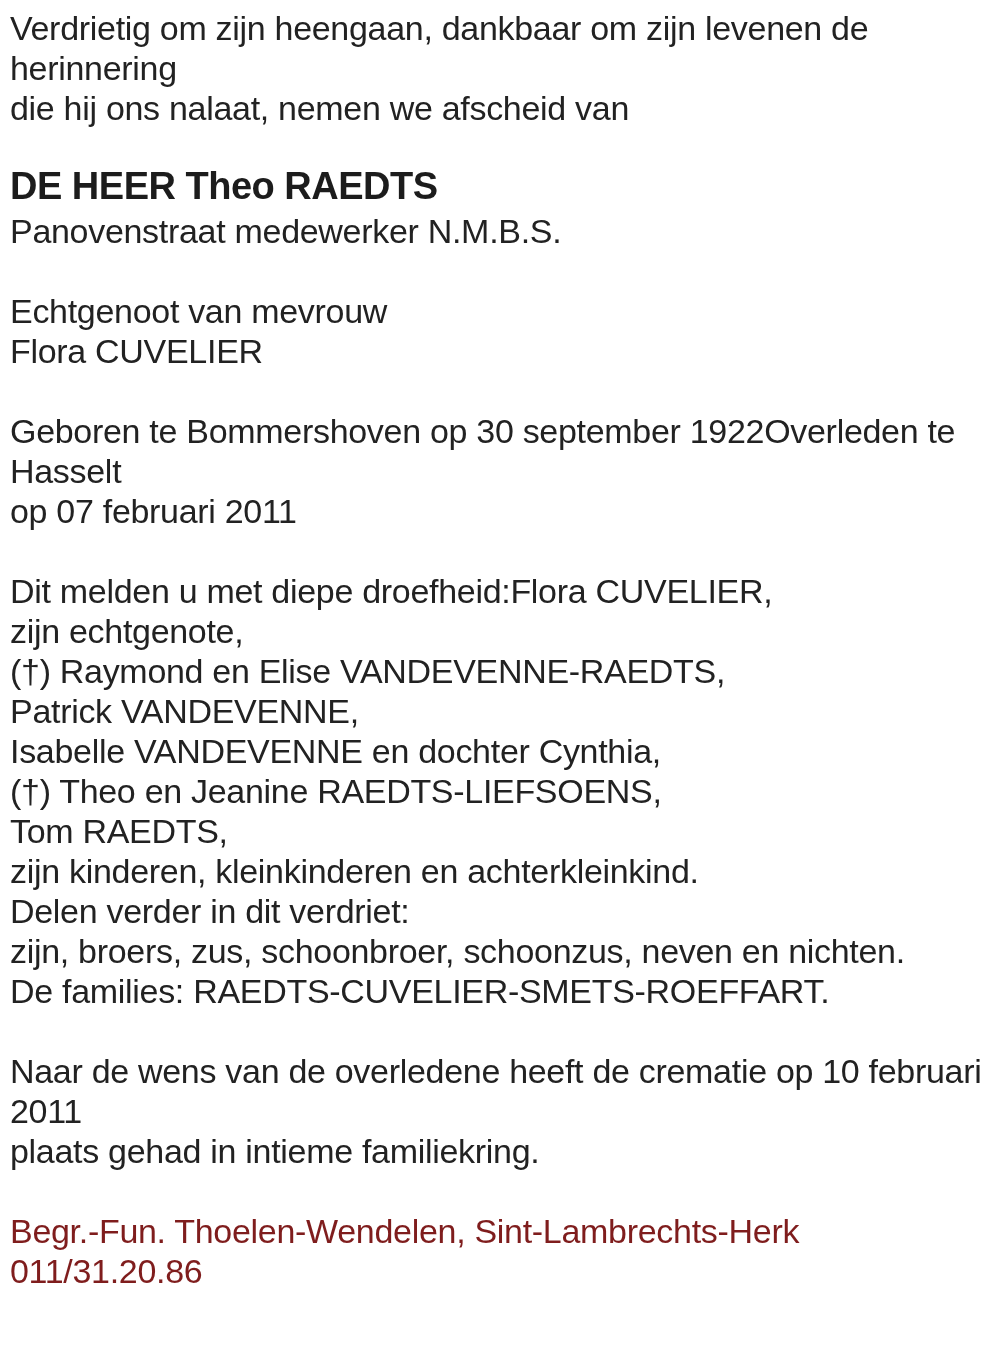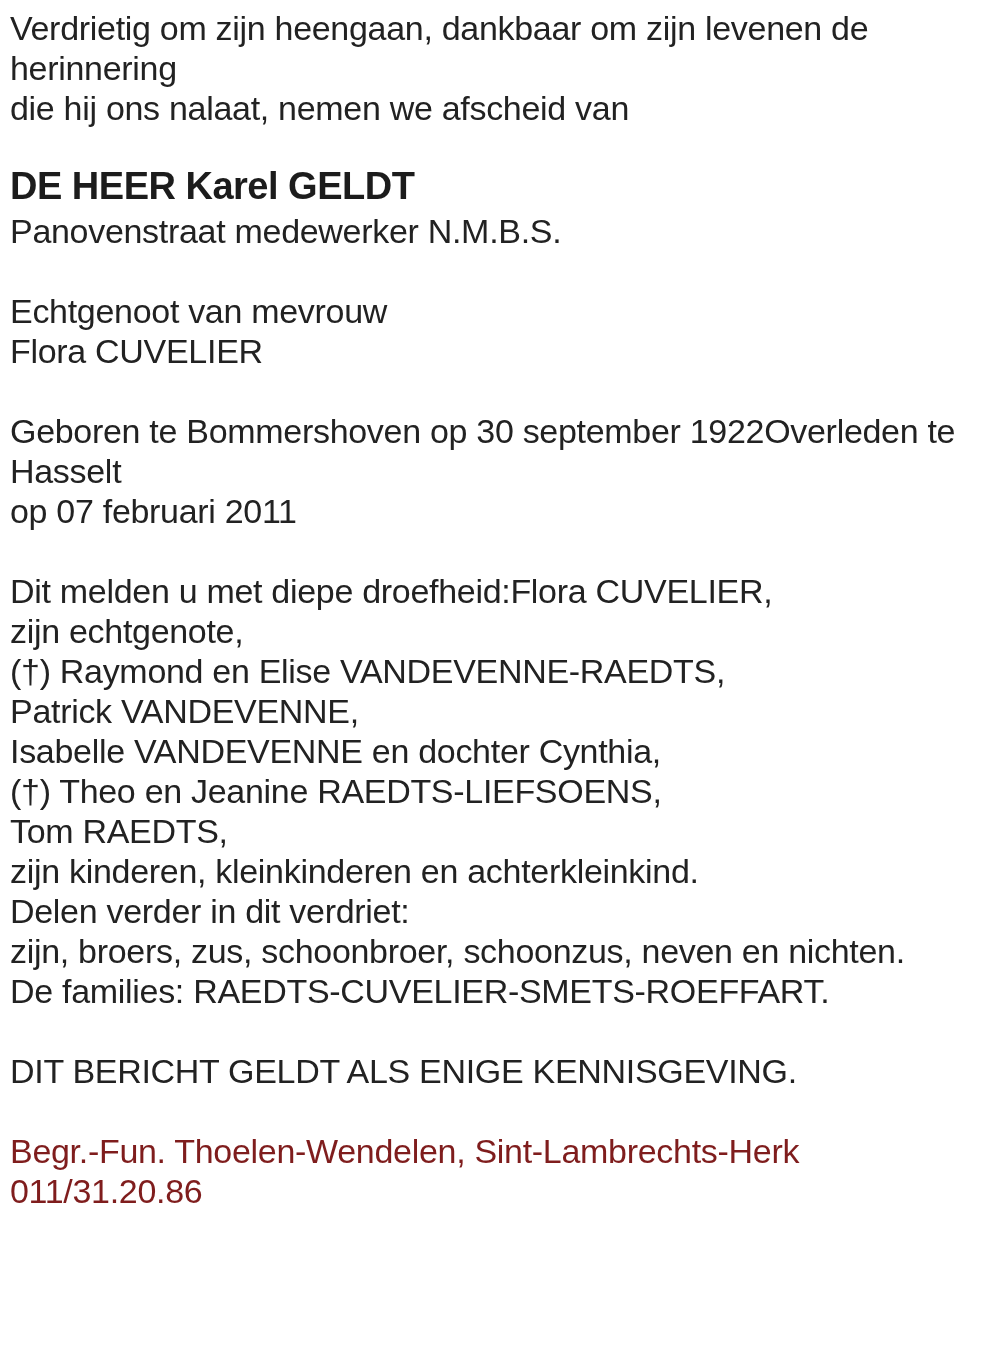--- a/index.html
+++ b/index.html
@@ -44,21 +44,21 @@
   }
 </style>
 </head>
 <body>
 
 <main class="notice">
 
   <p class="body-text first">Verdrietig om zijn heengaan, dankbaar om zijn levenen de herinnering
 die hij ons nalaat, nemen we afscheid van</p>
 
-  <h1 class="deceased-name">DE HEER Karel GELDT</h1>
+  <h1 class="deceased-name">DE HEER Theo RAEDTS</h1>
 
   <p class="body-text tight">Panovenstraat medewerker N.M.B.S.</p>
 
   <p class="body-text">Echtgenoot van mevrouw
 Flora CUVELIER</p>
 
   <p class="body-text">Geboren te Bommershoven op 30 september 1922Overleden te Hasselt
 op 07 februari 2011</p>
 
   <p class="body-text">Dit melden u met diepe droefheid:Flora CUVELIER,
@@ -66,19 +66,20 @@
 (†) Raymond en Elise VANDEVENNE-RAEDTS,
 Patrick VANDEVENNE,
 Isabelle VANDEVENNE en dochter Cynthia,
 (†) Theo en Jeanine RAEDTS-LIEFSOENS,
 Tom RAEDTS,
 zijn kinderen, kleinkinderen en achterkleinkind.
 Delen verder in dit verdriet:
 zijn, broers, zus, schoonbroer, schoonzus, neven en nichten.
 De families: RAEDTS-CUVELIER-SMETS-ROEFFART.</p>
 
+  <p class="body-text">Naar de wens van de overledene heeft de crematie op 10 februari 2011
+plaats gehad in intieme familiekring.</p>
 
 
-  <p class="body-text">DIT BERICHT GELDT ALS ENIGE KENNISGEVING.</p>
 
   <p class="body-text funeral-credit">Begr.-Fun. Thoelen-Wendelen, Sint-Lambrechts-Herk 011/31.20.86</p>
 
 </main>
 
 </body></html>

